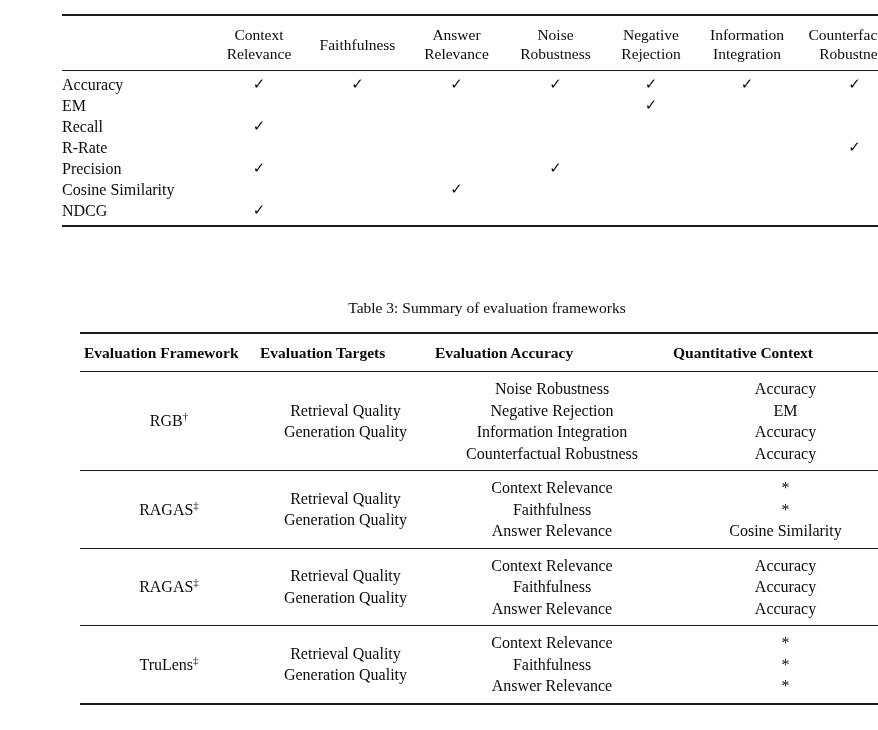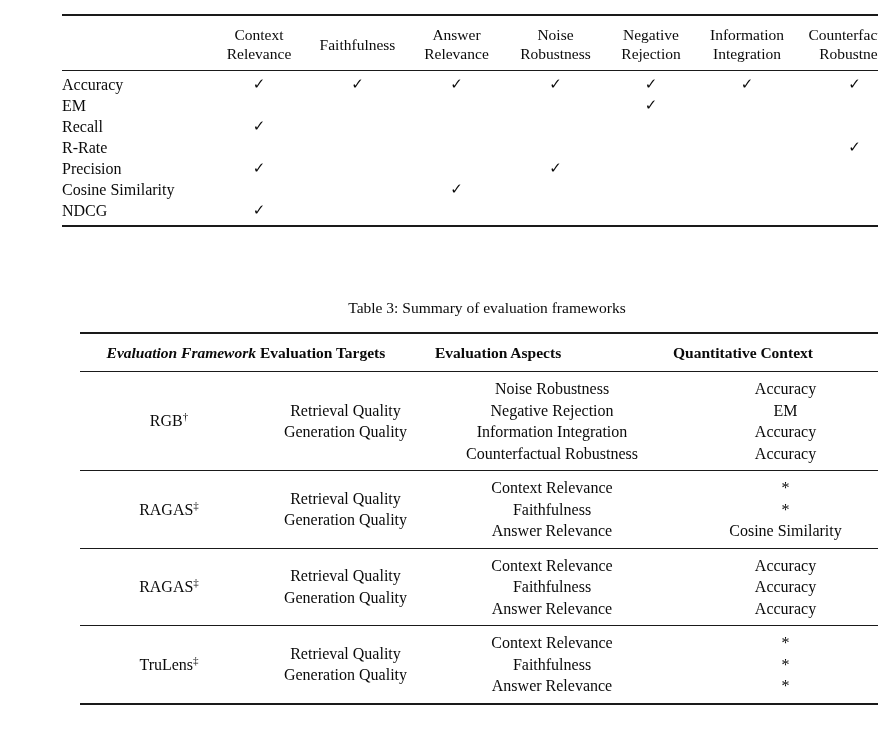--- a/index.html
+++ b/index.html
@@ -79,21 +79,21 @@
     border-top: 2.5px solid #1a1a1a;
     border-bottom: 2.5px solid #1a1a1a;
   }
   #frameworks-table thead th {
     font-weight: bold;
     font-size: 15.5px;
     text-align: left;
     padding: 10px 2px 9px 2px;
     border-bottom: 1.5px solid #1a1a1a;
   }
-  #frameworks-table thead th:first-child { text-align: right; padding-left: 4px; font-style: italic; }
+  #frameworks-table thead th:first-child { text-align: left; padding-left: 4px; }
   #frameworks-table tbody tr + tr { border-top: 1.5px solid #1a1a1a; }
   #frameworks-table tbody td {
     text-align: center;
     vertical-align: middle;
     font-size: 16px;
     line-height: 21.5px;
     padding: 6px 2px;
   }
   #frameworks-table .fw-name sup {
     font-size: 11px;
@@ -209,21 +209,21 @@
     <colgroup>
       <col style="width:178px">
         <col style="width:175px">
       <col style="width:238px">
         <col style="width:229px">
     </colgroup>
     <thead>
         <tr>
           <th>Evaluation Framework</th>
           <th>Evaluation Targets</th>
-          <th>Evaluation Aspects</th>
+          <th>Evaluation Accuracy</th>
           <th>Quantitative Context</th>
         </tr>
       </thead>
     <tbody>
         <tr>
           <td><span class="fw-name"><span>RGB</span><sup>†</sup></span></td>
           <td>
             <div class="cell-line">Retrieval Quality</div>
             <div class="cell-line">Generation Quality</div>
           </td>

